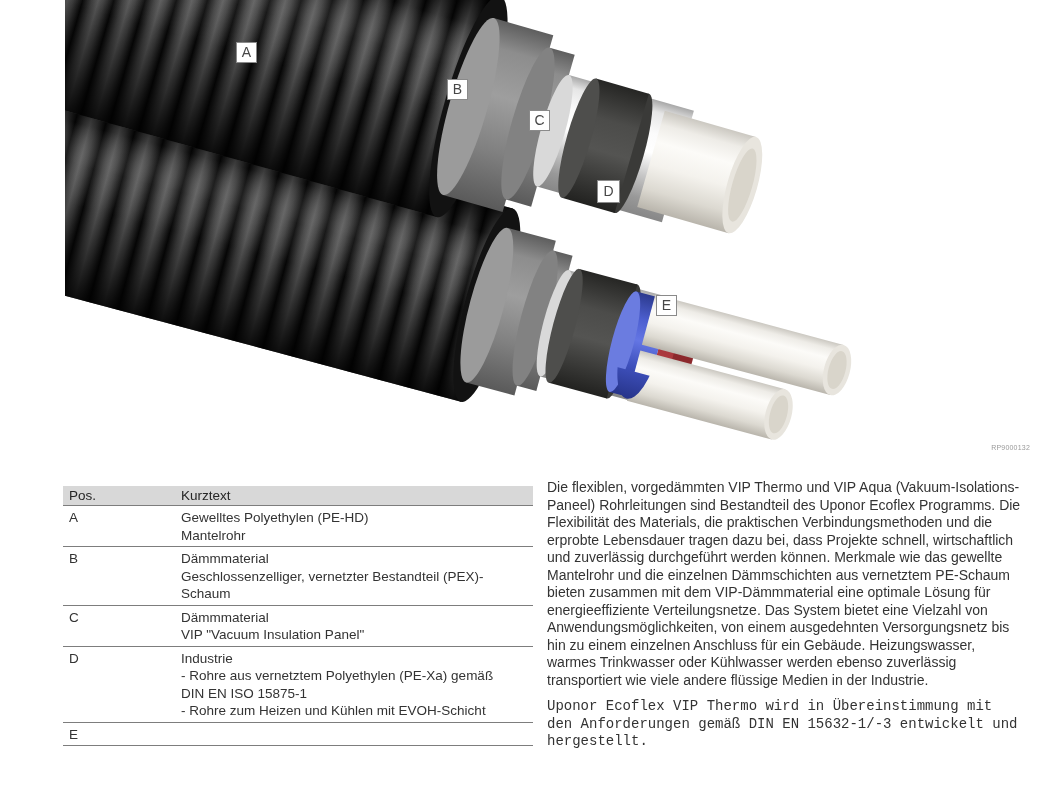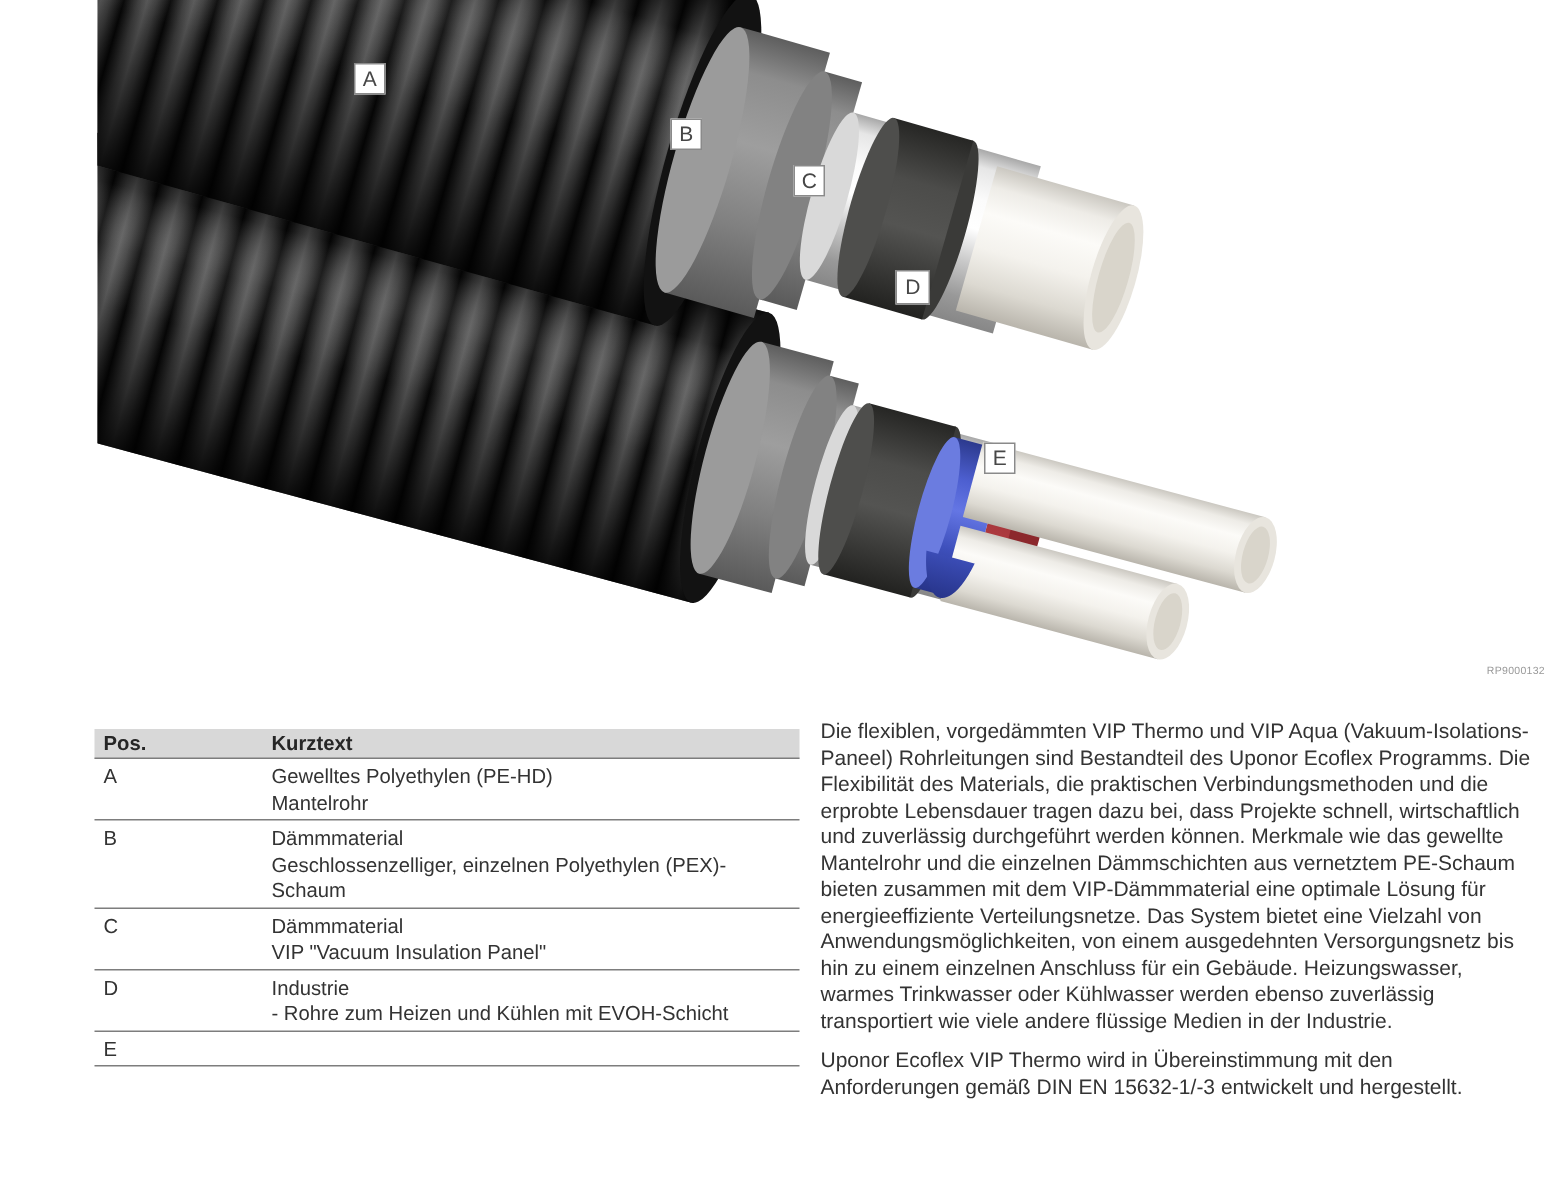--- a/index.html
+++ b/index.html
@@ -32,33 +32,33 @@
     font-size: 7px; color: #9a9a9a; text-align: right; letter-spacing: 0.2px;
   }
 
   
   .parts-table {
     position: absolute; left: 63px; top: 486px; width: 470px;
     font-size: 13.5px; line-height: 17.5px; color: #333;
   }
   .pt-header {
     display: flex; background: #d8d8d8; border-bottom: 1px solid #7d7d7d;
-    font-weight: bold; color: #262626; height: 20px; line-height: 20px;
+    font-weight: normal; color: #262626; height: 20px; line-height: 20px;
   }
   .pt-row { display: flex; border-bottom: 1px solid #7d7d7d; padding: 3px 0 2px 0; }
   .pt-col-pos { width: 118px; padding-left: 6px; flex: 0 0 auto; }
   .pt-col-text { flex: 1 1 auto; padding-right: 16px; }
   .pt-line:empty { display: none; }
 
   
   .desc {
     position: absolute; left: 547px; top: 479px; width: 474px;
     font-size: 14px; line-height: 17.5px; color: #333;
   }
-  .desc p + p { margin-top: 9px; }
+  .desc p + p { margin-top: 9px; font-family: Liberation Mono, monospace; }
 </style>
 </head>
 <body>
 
 <div class="page">
 
   <div class="figure">
     <svg width="972" height="462" viewBox="0 0 972 462">
       <defs>
         <linearGradient id="corr" x1="0" y1="0" x2="30" y2="0" gradientUnits="userSpaceOnUse" spreadMethod="repeat">
@@ -214,38 +214,39 @@
         <div class="pt-line">Gewelltes Polyethylen (PE-HD)</div>
         <div class="pt-line">Mantelrohr</div>
 
       </div>
     </div>
 
     <div class="pt-row">
       <div class="pt-col-pos">B</div>
       <div class="pt-col-text">
         <div class="pt-line">Dämmmaterial</div>
-        <div class="pt-line">Geschlossenzelliger, einzelnen Polyethylen (PEX)-Schaum</div>
+        <div class="pt-line">Geschlossenzelliger, vernetzter Bestandteil (PEX)-Schaum</div>
 
       </div>
     </div>
 
     <div class="pt-row">
       <div class="pt-col-pos">C</div>
       <div class="pt-col-text">
         <div class="pt-line">Dämmmaterial</div>
         <div class="pt-line">VIP "Vacuum Insulation Panel"</div>
 
       </div>
     </div>
 
     <div class="pt-row">
       <div class="pt-col-pos">D</div>
       <div class="pt-col-text">
         <div class="pt-line">Industrie</div>
+        <div class="pt-line">- Rohre aus vernetztem Polyethylen (PE-Xa) gemäß DIN EN ISO 15875-1</div>
         <div class="pt-line">- Rohre zum Heizen und Kühlen mit EVOH-Schicht</div>
       </div>
     </div>
 
     <div class="pt-row">
       <div class="pt-col-pos">E</div>
     </div>
   </div>
 
   <div class="desc">

